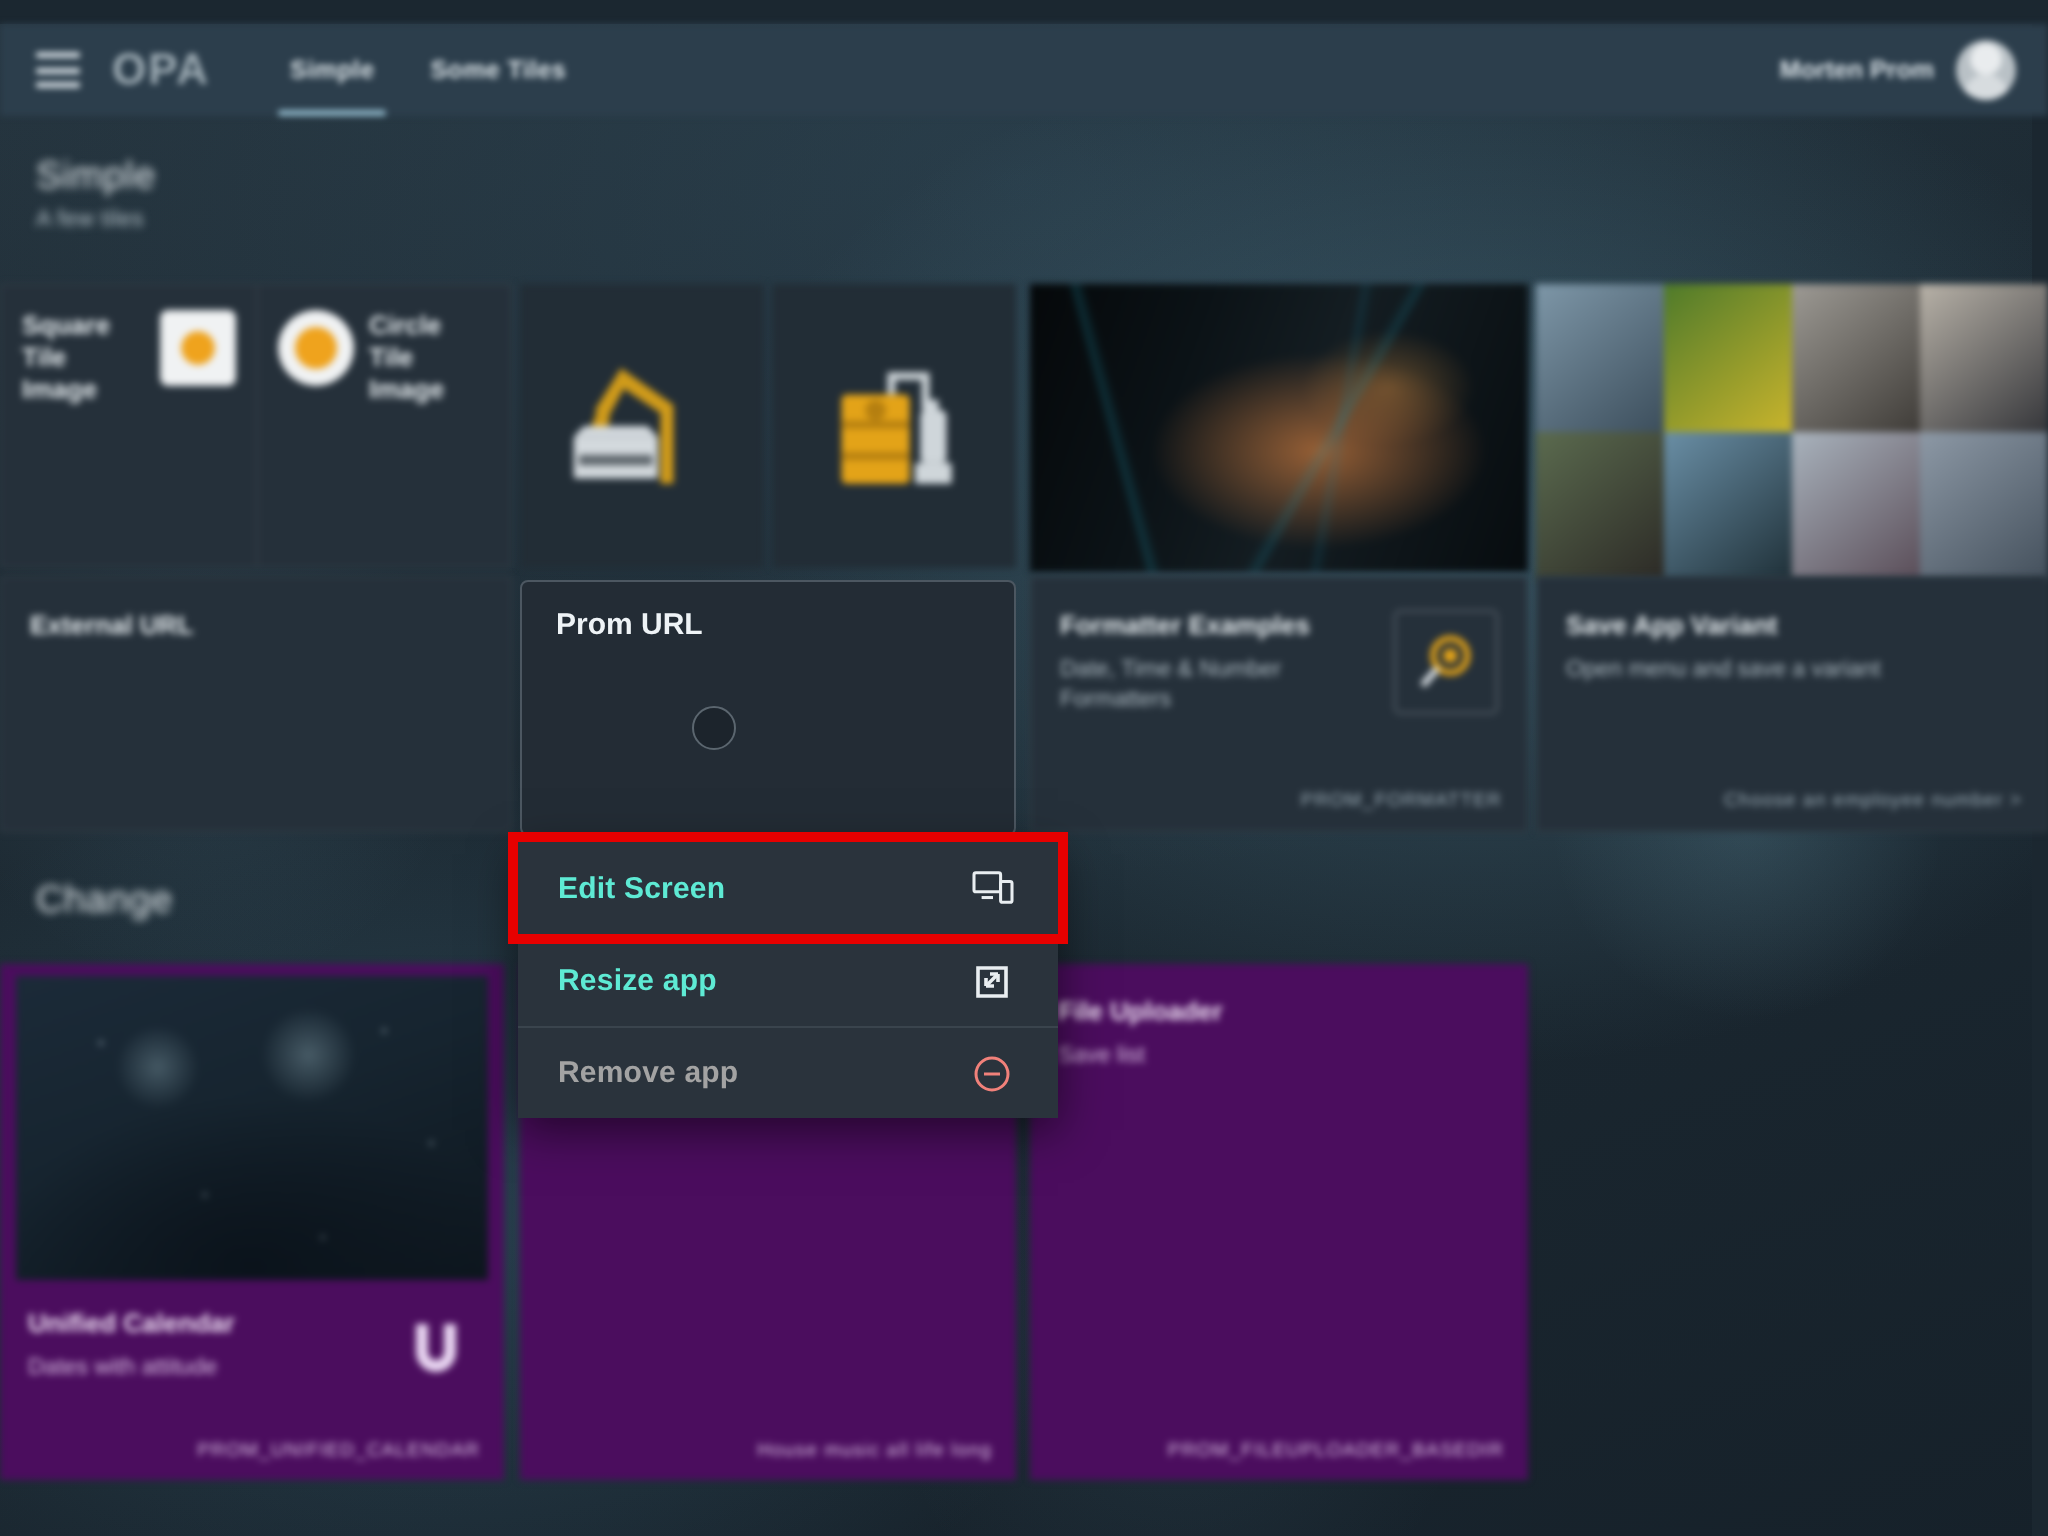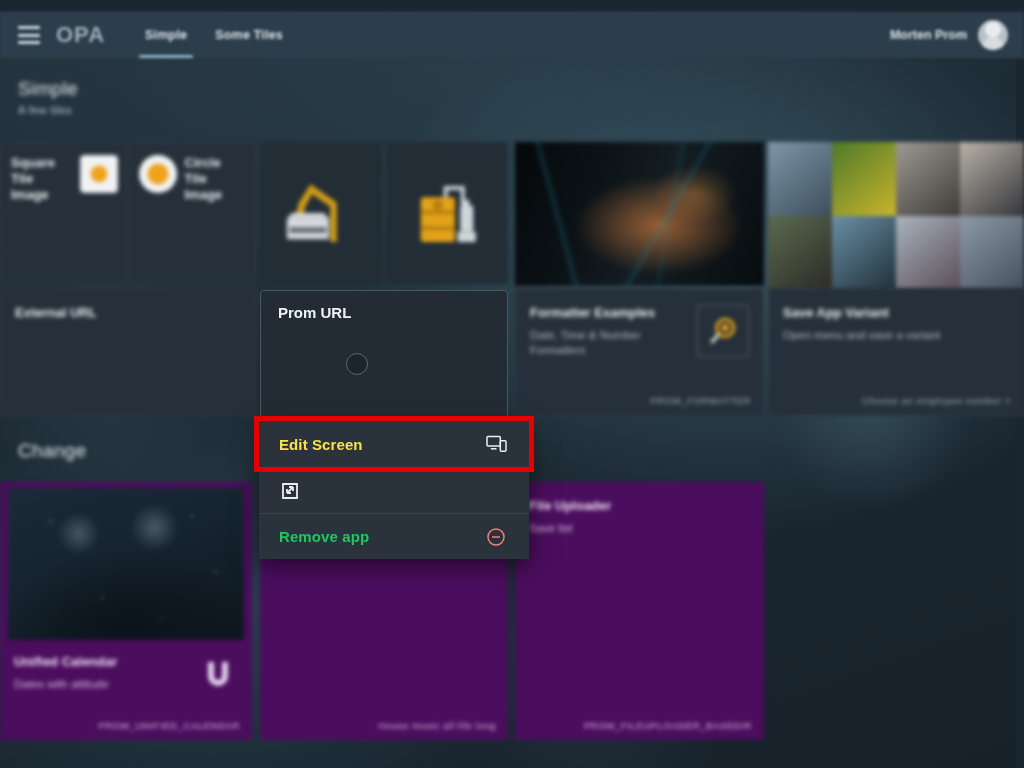--- a/index.html
+++ b/index.html
@@ -174,33 +174,33 @@
     position: absolute; left: 259px; top: 409px;
     width: 270px;
     background:#2a333c;
     z-index: 40;
     box-shadow: 0 6px 22px rgba(0,0,0,.55);
   }
   .ctx-item {
     position:relative;
     display:flex; align-items:center;
     height: 46px; padding: 0 22px 0 20px;
-    color:#fde047; font-size:15px; font-weight:700;
+    color:#5eead4; font-size:15px; font-weight:700;
     letter-spacing:.1px;
     background:#2a333c;
   }
   .ctx-item + .ctx-item { border-top: 1px solid #3a444d; }
   .ctx-item .lbl { flex:1; }
   .ctx-item .ico { width: 22px; height:22px; display:flex; align-items:center; justify-content:center;}
   .ctx-highlight {
     outline: 5px solid #e70000;
     outline-offset: -0px;
     z-index: 3;
   }
-  .ctx-danger { color:#22c55e; }
+  .ctx-danger { color:#a3a3a3; }
   .ctx-danger .ico svg { stroke:#f1817a; }
 
   svg { display:block; }
 </style>
 </head>
 <body>
 
 <div id="app">
   <div id="bgnoise"></div>
 
@@ -349,20 +349,21 @@
       <span class="ico">
         <svg width="21" height="19" viewBox="0 0 22 20">
           <rect x="1" y="1.5" width="14" height="10" rx="1" fill="none" stroke="#e9eef1" stroke-width="1.6"></rect>
           <line x1="5" y1="14.5" x2="11" y2="14.5" stroke="#e9eef1" stroke-width="1.6"></line>
           <rect x="15" y="6" width="6" height="11" rx="1" fill="#2a333c" stroke="#e9eef1" stroke-width="1.6"></rect>
         </svg>
       </span>
     </div>
 
     <div class="ctx-item">
+      <span class="lbl">Resize app</span>
       <span class="ico">
         <svg width="20" height="20" viewBox="0 0 20 20">
           <path d="M3 3 L17 3 L17 17 L3 17 Z" fill="none" stroke="#e9eef1" stroke-width="1.8"></path>
           <path d="M7 12 L13 6" stroke="#e9eef1" stroke-width="1.8"></path>
           <path d="M13 6 L13 10 M13 6 L9 6" stroke="#e9eef1" stroke-width="1.8" fill="none"></path>
           <path d="M7 12 L7 8 M7 12 L11 12" stroke="#e9eef1" stroke-width="1.8" fill="none"></path>
         </svg>
       </span>
     </div>
 

